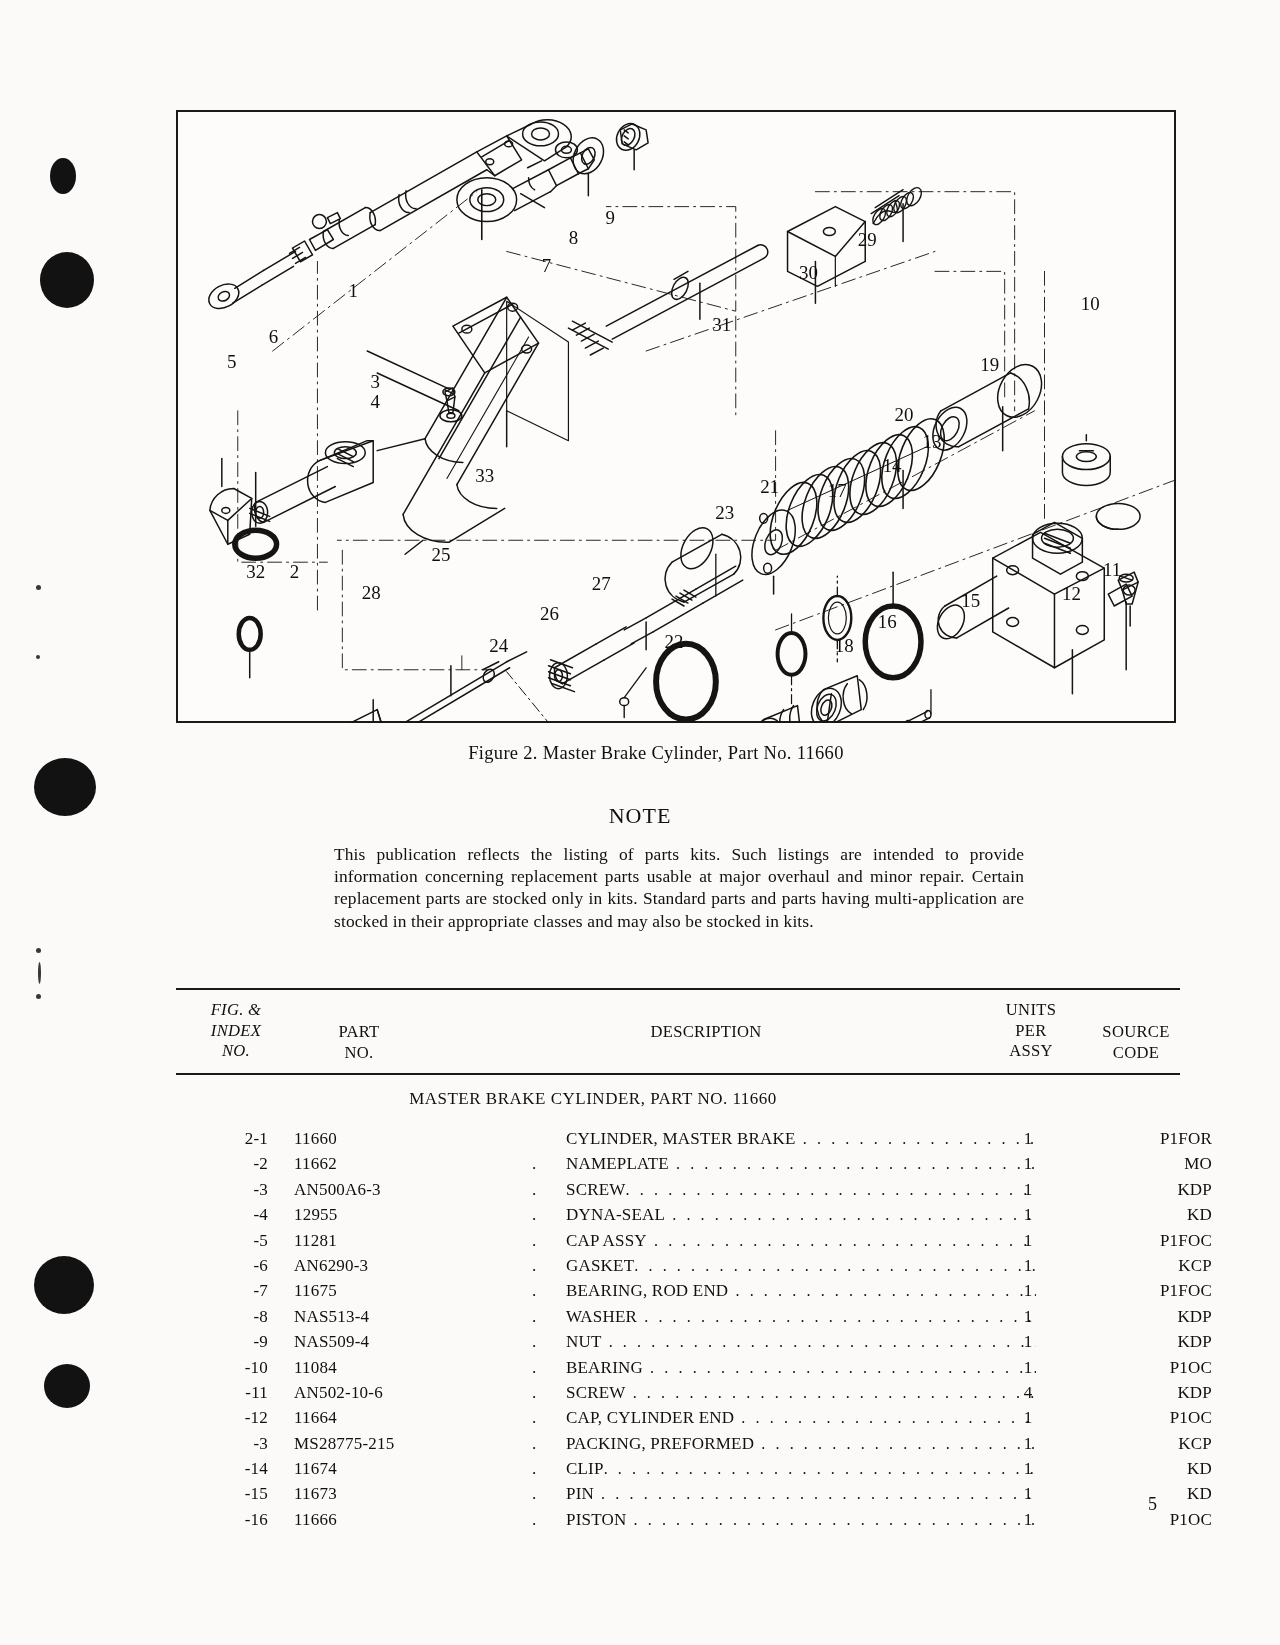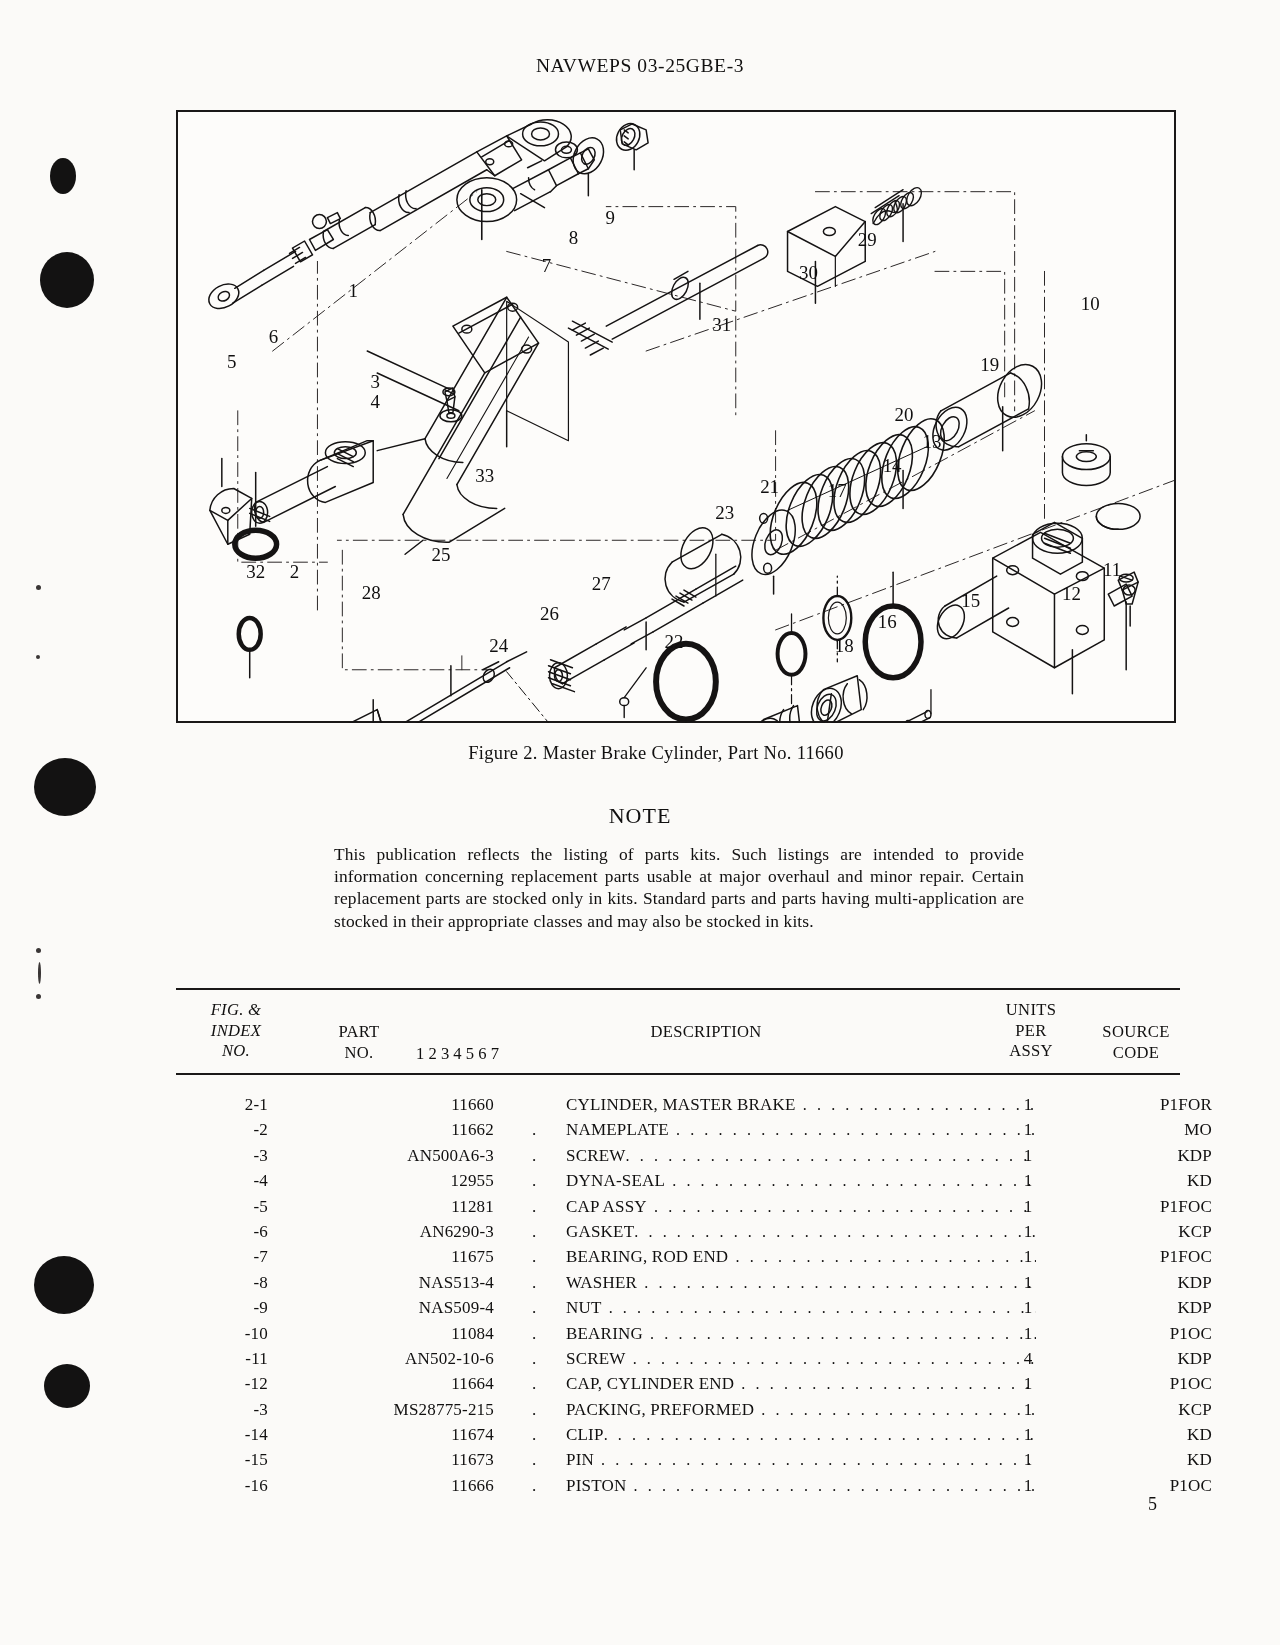--- a/index.html
+++ b/index.html
@@ -149,21 +149,21 @@
   .c-index {
     position: absolute;
     left: 0px;
     width: 92px;
     text-align: right;
   }
   .c-part {
     position: absolute;
     left: 118px;
     width: 200px;
-    text-align: right;
+    text-align: left;
   }
   .c-dot-lead {
     position: absolute;
     left: 356px;
     width: 10px;
   }
   .c-desc {
     position: absolute;
     left: 390px;
     width: 470px;
@@ -203,21 +203,20 @@
   <div class="punch" style="left:40px;  top:252px; width:54px; height:56px;"></div>
   <div class="punch" style="left:34px;  top:758px; width:62px; height:58px;"></div>
   <div class="punch" style="left:34px;  top:1256px; width:60px; height:58px;"></div>
   <div class="punch" style="left:44px;  top:1364px; width:46px; height:44px;"></div>
   <div class="speck" style="left:36px; top:585px; width:5px; height:5px;"></div>
   <div class="speck" style="left:36px; top:655px; width:4px; height:4px;"></div>
   <div class="speck" style="left:36px; top:948px; width:5px; height:5px;"></div>
   <div class="speck" style="left:36px; top:994px; width:5px; height:5px;"></div>
   <div class="speck" style="left:38px; top:962px; width:3px; height:22px;"></div>
 
-  <div class="doc-header">NAVWEPS 03-25GBE-3</div>
 
   <div class="fig-frame">
     <svg class="fig-canvas" viewBox="0 0 1000 613">
       <g fill="none" stroke="#151313" stroke-width="1.5" stroke-linejoin="round" stroke-linecap="round">
 
         <g stroke-width="1" stroke-dasharray="14 5 2 5" stroke="#2a2626">
           <path d="M60 300 L60 452 L150 452"></path>
           <path d="M95 240 L300 80"></path>
           <path d="M330 140 L560 200 L560 95 L430 95"></path>
           <path d="M470 240 L760 140"></path>
@@ -631,30 +630,30 @@
   <div class="table-wrap">
     <div class="rule-top"></div>
 
     <div class="thead">
       <div class="th th-fig">FIG. &amp;
 INDEX
 NO.</div>
       <div class="th th-part">PART
 NO.</div>
       <div class="th th-desc">DESCRIPTION</div>
-      <div class="th th-nums">1      2      3      4      5      6      7</div>
       <div class="th th-units">UNITS
 PER
 ASSY</div>
       <div class="th th-source">SOURCE
 CODE</div>
     </div>
 
     <div class="rule-mid"></div>
 
+    <div class="group-title">MASTER BRAKE CYLINDER, PART NO. 11660</div>
 
     <div class="rows" id="table-rows">
         <div class="row">
           <div class="c-index">2-1</div>
           <div class="c-part">11660</div>
           <div class="c-dot-lead"></div>
           <div class="c-desc"><span>CYLINDER, MASTER BRAKE</span><span class="dots"> . . . . . . . . . . . . . . . . . . . . . . . . . .</span></div>
           <div class="c-units">1</div>
           <div class="c-source">P1FOR</div>
         </div>

